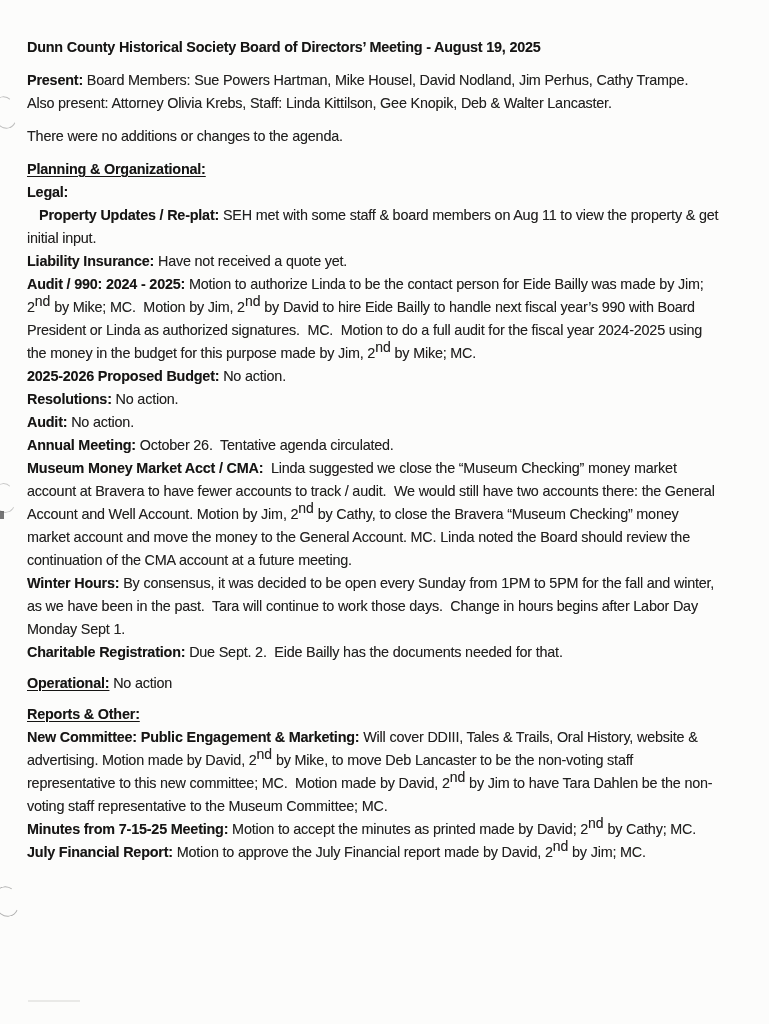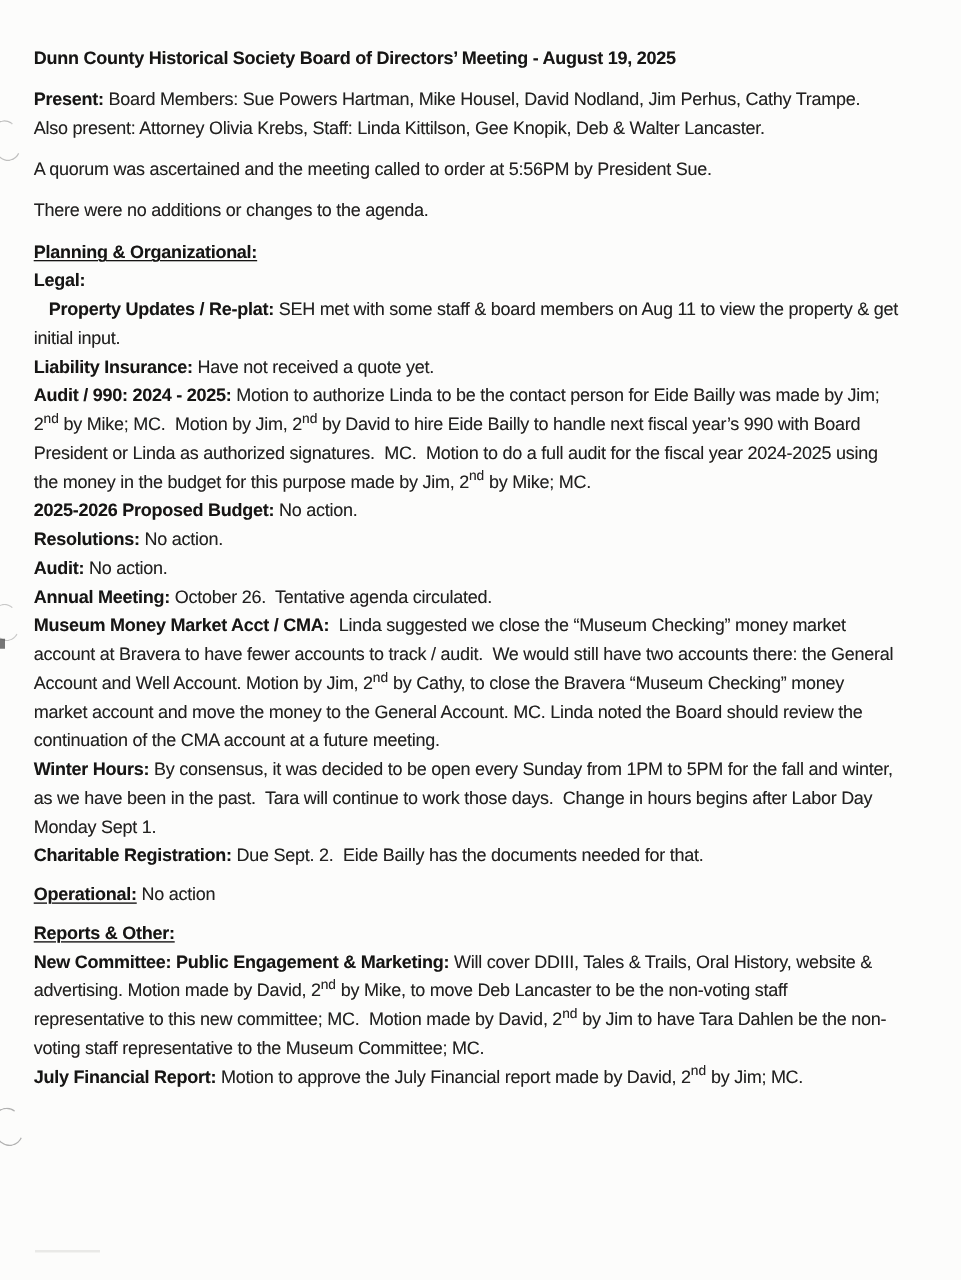--- a/index.html
+++ b/index.html
@@ -29,21 +29,21 @@
   .doc p.tight { margin: 0; }
   .doc p.section { margin: 8px 0; }
   .doc p.indent { text-indent: 12px; }
   .bold { font-weight: 700; color: #161514; }
   .underline {
     text-decoration: underline;
     text-decoration-thickness: 1.3px;
     text-underline-offset: 2px;
   }
   .doc sup {
-    font-size: 11px;
+    font-size: 14px;
     line-height: 0;
     vertical-align: super;
     letter-spacing: 0;
   }
   
   .arc {
     position: absolute;
     border: 1.6px solid #9f9f9f;
     border-right-color: transparent;
     border-radius: 50%;
@@ -67,37 +67,37 @@
     background: #e9e9e7;
   }
 </style>
 </head>
 <body>
 
 <div class="page">
   <div class="doc" id="doc-content">
       <p><span class="bold">Dunn County Historical Society Board of Directors’ Meeting - August 19, 2025</span></p>
       <p><span class="bold">Present:</span><span> Board Members: Sue Powers Hartman, Mike Housel, David Nodland, Jim Perhus, Cathy Trampe.  Also present: Attorney Olivia Krebs, Staff: Linda Kittilson, Gee Knopik, Deb &amp; Walter Lancaster.</span></p>
-      <p><span>A quorum was ascertained and the meeting called to order at 5:56PM by President Sue.</span></p>
       <p><span>There were no additions or changes to the agenda.</span></p>
       <p class="tight"><span class="bold underline">Planning &amp; Organizational:</span></p>
       <p class="tight"><span class="bold">Legal:</span></p>
       <p class="tight indent"><span class="bold">Property Updates / Re-plat:</span><span> SEH met with some staff &amp; board members on Aug 11 to view the property &amp; get initial input.</span></p>
       <p class="tight"><span class="bold">Liability Insurance:</span><span> Have not received a quote yet.</span></p>
       <p class="tight"><span class="bold">Audit / 990: 2024 - 2025:</span><span> Motion to authorize Linda to be the contact person for Eide Bailly was made by Jim; 2</span><sup>nd</sup><span> by Mike; MC.  Motion by Jim, 2</span><sup>nd</sup><span> by David to hire Eide Bailly to handle next fiscal year’s 990 with Board President or Linda as authorized signatures.  MC.  Motion to do a full audit for the fiscal year 2024-2025 using the money in the budget for this purpose made by Jim, 2</span><sup>nd</sup><span> by Mike; MC.</span></p>
       <p class="tight"><span class="bold">2025-2026 Proposed Budget:</span><span> No action.</span></p>
       <p class="tight"><span class="bold">Resolutions:</span><span> No action.</span></p>
       <p class="tight"><span class="bold">Audit:</span><span> No action.</span></p>
       <p class="tight"><span class="bold">Annual Meeting:</span><span> October 26.  Tentative agenda circulated.</span></p>
       <p class="tight"><span class="bold">Museum Money Market Acct / CMA:</span><span>  Linda suggested we close the “Museum Checking” money market account at Bravera to have fewer accounts to track / audit.  We would still have two accounts there: the General Account and Well Account. Motion by Jim, 2</span><sup>nd</sup><span> by Cathy, to close the Bravera “Museum Checking” money market account and move the money to the General Account. MC. Linda noted the Board should review the continuation of the CMA account at a future meeting.</span></p>
       <p class="tight"><span class="bold">Winter Hours:</span><span> By consensus, it was decided to be open every Sunday from 1PM to 5PM for the fall and winter, as we have been in the past.  Tara will continue to work those days.  Change in hours begins after Labor Day Monday Sept 1.</span></p>
       <p class="tight"><span class="bold">Charitable Registration:</span><span> Due Sept. 2.  Eide Bailly has the documents needed for that.</span></p>
       <p class="section"><span class="bold underline">Operational:</span><span> No action</span></p>
       <p class="tight"><span class="bold underline">Reports &amp; Other:</span></p>
       <p class="tight"><span class="bold">New Committee: Public Engagement &amp; Marketing:</span><span> Will cover DDIII, Tales &amp; Trails, Oral History, website &amp; advertising. Motion made by David, 2</span><sup>nd</sup><span> by Mike, to move Deb Lancaster to be the non-voting staff representative to this new committee; MC.  Motion made by David, 2</span><sup>nd</sup><span> by Jim to have Tara Dahlen be the non-voting staff representative to the Museum Committee; MC.</span></p>
+      <p class="tight"><span class="bold">Minutes from 7-15-25 Meeting:</span><span> Motion to accept the minutes as printed made by David; 2</span><sup>nd</sup><span> by Cathy; MC.</span></p>
       <p class="tight"><span class="bold">July Financial Report:</span><span> Motion to approve the July Financial report made by David, 2</span><sup>nd</sup><span> by Jim; MC.</span></p>
     </div>
 
   <span class="arc arc-1"></span>
   <span class="arc arc-2"></span>
   <span class="arc arc-3"></span>
   <span class="speck"></span>
   <span class="smudge"></span>
 </div>
 

